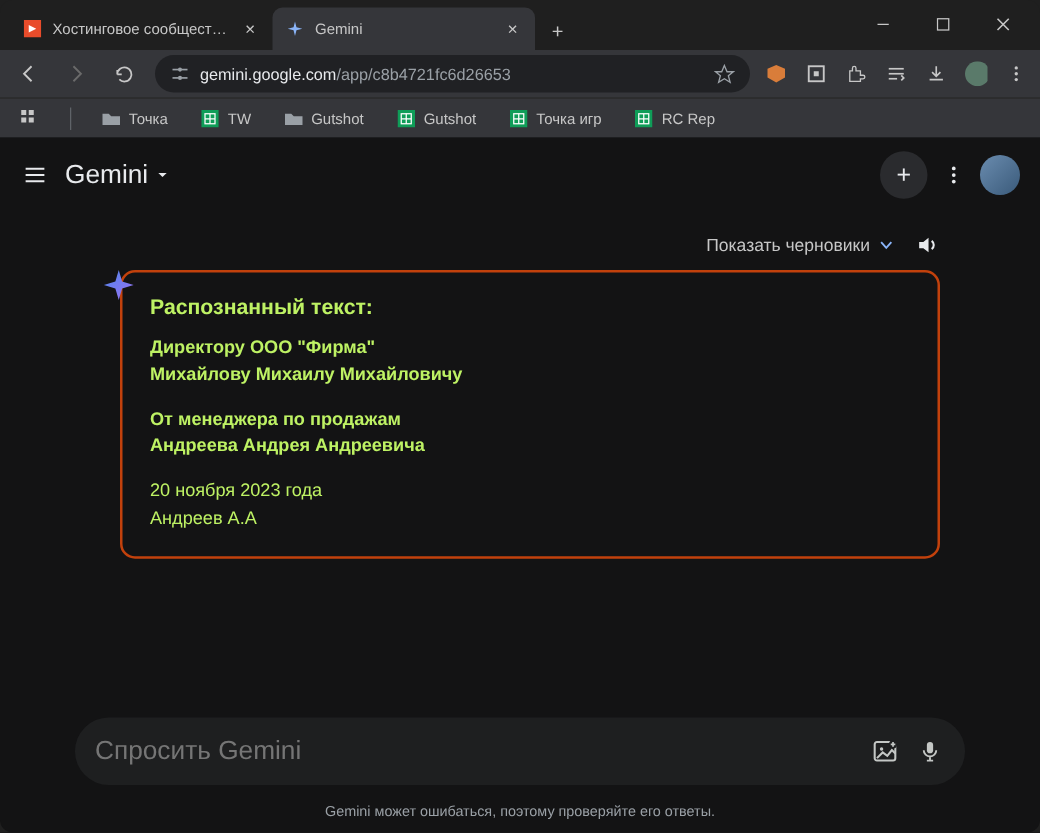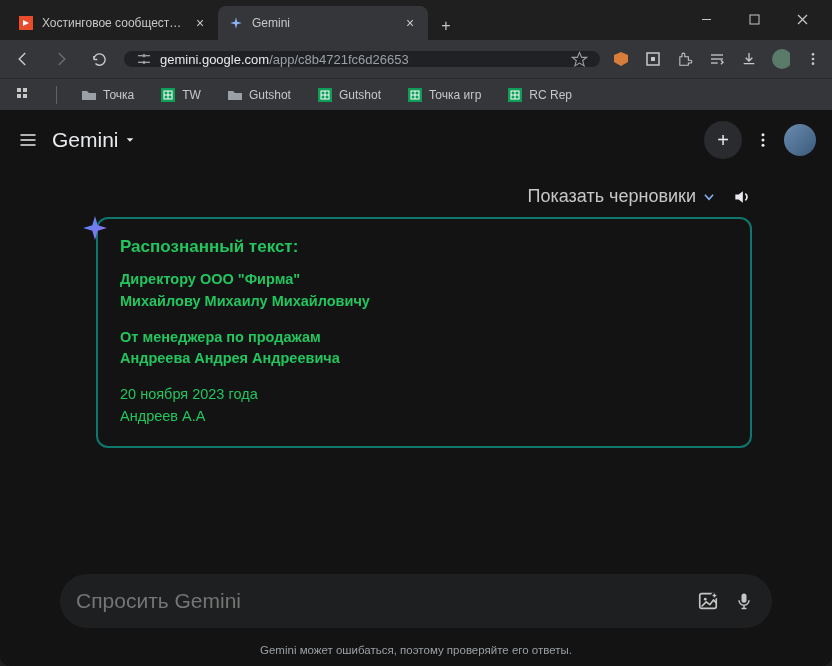--- a/index.html
+++ b/index.html
@@ -9,40 +9,40 @@
 .tab.active{background:#35363a}
 .tab-icon{width:16px;height:16px;display:flex;align-items:center;justify-content:center;flex-shrink:0}
 .tab-title{flex:1;overflow:hidden;white-space:nowrap;text-overflow:ellipsis}
 .tab-close{width:16px;height:16px;display:flex;align-items:center;justify-content:center;cursor:pointer;font-size:14px}
 .newtab{width:28px;height:28px;display:flex;align-items:center;justify-content:center;color:#c7c7c7;font-size:16px;margin-left:4px}
 .window-controls{margin-left:auto;display:flex;gap:4px;align-self:flex-start;padding-top:4px}
 .wc{width:44px;height:30px;display:flex;align-items:center;justify-content:center;color:#c7c7c7}
 .addrbar{height:38px;background:#35363a;display:flex;align-items:center;padding:0 10px;gap:12px}
 .navbtn{width:26px;height:26px;display:flex;align-items:center;justify-content:center;color:#c7c7c7}
 .navbtn.disabled{color:#6a6a6a}
-.urlbox{flex:1;height:16px;background:#202124;border-radius:15px;display:flex;align-items:center;padding:0 12px;gap:8px;font-size:13px;color:#9aa0a6}
+.urlbox{flex:1;height:30px;background:#202124;border-radius:15px;display:flex;align-items:center;padding:0 12px;gap:8px;font-size:13px;color:#9aa0a6}
 .url-domain{color:#e8eaed}
 .ext-icons{display:flex;gap:14px;align-items:center}
 .ext-ic{width:18px;height:18px;display:flex;align-items:center;justify-content:center;color:#c7c7c7}
 .bookbar{height:32px;background:#35363a;border-top:1px solid #2a2a2a;display:flex;align-items:center;padding:0 10px;gap:14px;font-size:12px}
 .bm{display:flex;align-items:center;gap:6px;padding:4px 6px;color:#c7c7c7;border-radius:4px}
 .bm-icon{width:16px;height:16px;display:flex;align-items:center;justify-content:center}
 .divider{width:1px;height:18px;background:#5f6368;margin:0 4px}
 .page{background:#131314;height:556px;position:relative}
 .header{height:60px;display:flex;align-items:center;padding:0 16px;gap:12px}
 .burger{width:24px;height:24px;display:flex;align-items:center;justify-content:center;color:#e8eaed}
 .brand{font-size:21px;font-weight:400;color:#e8eaed;display:flex;align-items:center;gap:6px}
 .hdr-right{margin-left:auto;display:flex;align-items:center;gap:12px}
 .circ-btn{width:38px;height:38px;border-radius:50%;background:#2a2b2e;display:flex;align-items:center;justify-content:center;color:#e8eaed;font-size:20px}
 .avatar{width:32px;height:32px;border-radius:50%;background:linear-gradient(135deg,#6a8caf,#3a5a7a)}
 .content{padding:0 50px}
 .drafts-row{display:flex;justify-content:flex-end;align-items:center;gap:16px;padding:16px 30px 10px}
-.drafts{display:flex;align-items:center;gap:6px;color:#c7c7c7;font-size:18px}
+.drafts{display:flex;align-items:center;gap:6px;color:#c7c7c7;font-size:14px}
 .star-icon{position:absolute;left:82px;top:105px}
-.card{margin:0 30px 0 46px;border:2px solid #0f766e;border-radius:12px;padding:18px 22px;color:#22c55e}
+.card{margin:0 30px 0 46px;border:2px solid #c2410c;border-radius:12px;padding:18px 22px;color:#bef264}
 .card h3{font-size:17px;font-weight:700;margin-bottom:12px}
 .card p{font-size:14.5px;font-weight:700;line-height:1.5}
 .card .thin{font-weight:400}
 .card .gap{margin-top:14px}
 .inputbar{position:absolute;bottom:38px;left:60px;right:60px;height:54px;background:#1e1f20;border-radius:28px;display:flex;align-items:center;padding:0 16px;gap:12px}
 .inputbar input{flex:1;background:none;border:none;color:#9aa0a6;font-size:21px;outline:none}
 .input-ic{width:24px;height:24px;display:flex;align-items:center;justify-content:center;color:#c4c7c5}
 .footer{position:absolute;bottom:10px;left:0;right:0;text-align:center;font-size:11.5px;color:#9aa0a6}
 svg{display:block}
 </style>

